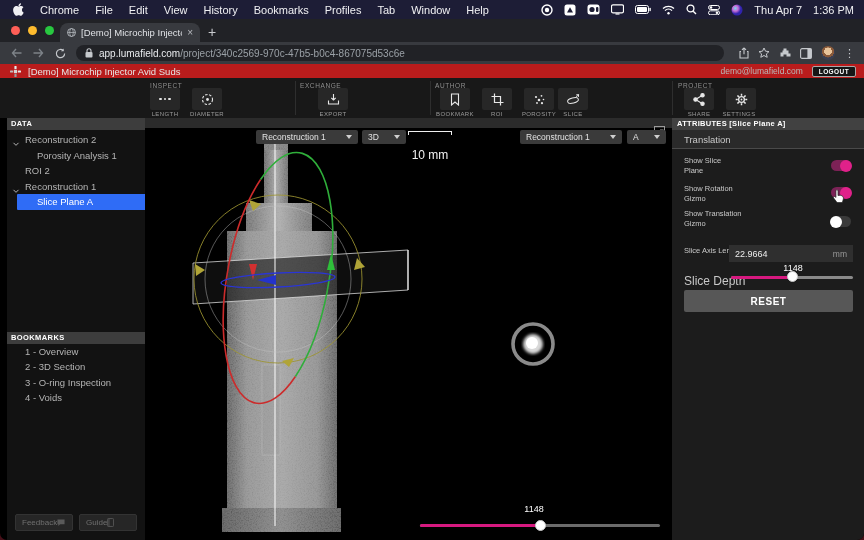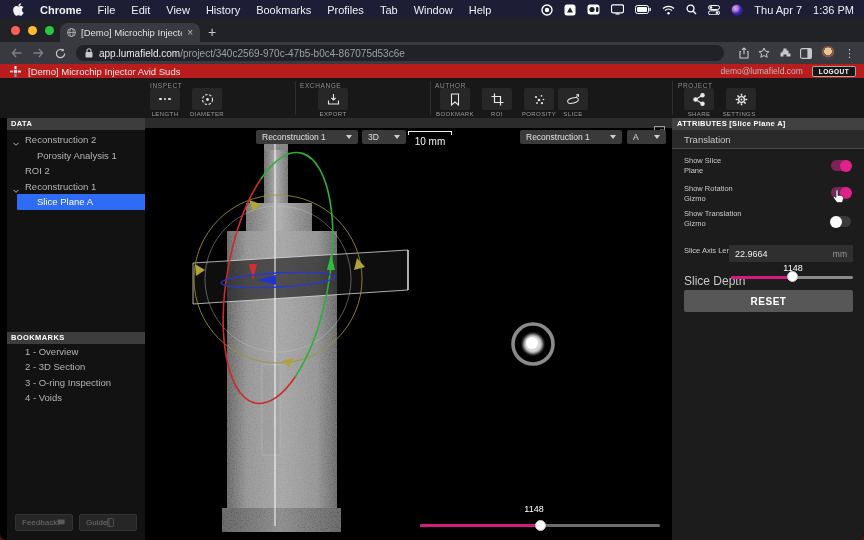--- a/index.html
+++ b/index.html
@@ -6,21 +6,21 @@
 html,body{width:864px;height:540px;overflow:hidden}
 body{background:#471019;font-family:"Liberation Sans","DejaVu Sans",sans-serif}
 #window{position:relative;width:864px;height:540px;overflow:hidden;
   border-bottom-left-radius:7px;border-bottom-right-radius:7px;background:#000}
 
 
 .menubar{position:absolute;top:0;left:0;right:0;height:19px;background:#1d1d36;
   display:flex;align-items:center;color:#f0f0f3;font-size:11px;z-index:50}
 .mb-left{display:flex;align-items:center;gap:16px;padding-left:13px}
 .mb-item{cursor:default;white-space:nowrap}
-.mb-bold{font-weight:bold}
+.mb-bold{font-weight:normal}
 .mb-right{margin-left:auto;display:flex;align-items:center;gap:11px;padding-right:10px}
 .mb-ico{display:flex;align-items:center}
 
 
 .tabbar{position:absolute;top:19px;left:0;right:0;height:23px;background:#212226;z-index:50}
 .lights{position:absolute;left:11px;top:7px;display:flex;gap:8px}
 .light{width:9px;height:9px;border-radius:50%}
 .tab{position:absolute;left:60px;top:4px;width:140px;height:19px;background:#383a3f;
   border-radius:8px 8px 0 0;display:flex;align-items:center;gap:5px;padding:0 7px;
   color:#dfe1e5;font-size:9.5px}
@@ -87,21 +87,21 @@
 
 
 .vp-topbar{position:absolute;left:0;top:0;width:527px;height:10px;background:#2b2b2b}
 .panel-ico{position:absolute;right:7px;top:2px}
 .dd{position:absolute;top:12px;height:14px;background:#3a3a3a;border-radius:2px;color:#e2e2e2;
   font-size:8.5px;display:flex;align-items:center;justify-content:space-between;padding:0 6px;z-index:10}
 .caret{width:0;height:0;border-left:3.5px solid transparent;border-right:3.5px solid transparent;
   border-top:4px solid #cfcfcf;margin-left:8px}
 .scalebox{position:absolute;left:263px;top:13px;width:44px;z-index:10}
 .bracket{height:4px;border-top:1px solid #efefef;border-left:1px solid #efefef;border-right:1px solid #efefef}
-.scale-lbl{color:#f2f2f2;font-size:10px;text-align:center;margin-top:1px}
+.scale-lbl{color:#f2f2f2;font-size:12px;text-align:center;margin-top:13px}
 
 
 .bs-val{position:absolute;left:349px;top:386px;width:80px;text-align:center;color:#fff;font-size:9px;z-index:10}
 .bs-track{position:absolute;left:275px;top:406px;width:240px;height:3px;background:#6b6b6b;border-radius:2px;z-index:10}
 .bs-fill{position:absolute;left:0;top:0;width:120px;height:3px;background:#d6197f;border-radius:2px}
 .bs-knob{position:absolute;left:390px;top:401.5px;width:11px;height:11px;border-radius:50%;
   background:#fff;border:1px solid #c9c9c9;z-index:11}
 
 
 .attr-bar{height:12px;background:#414141;color:#fff;font-size:7.5px;font-weight:bold;

